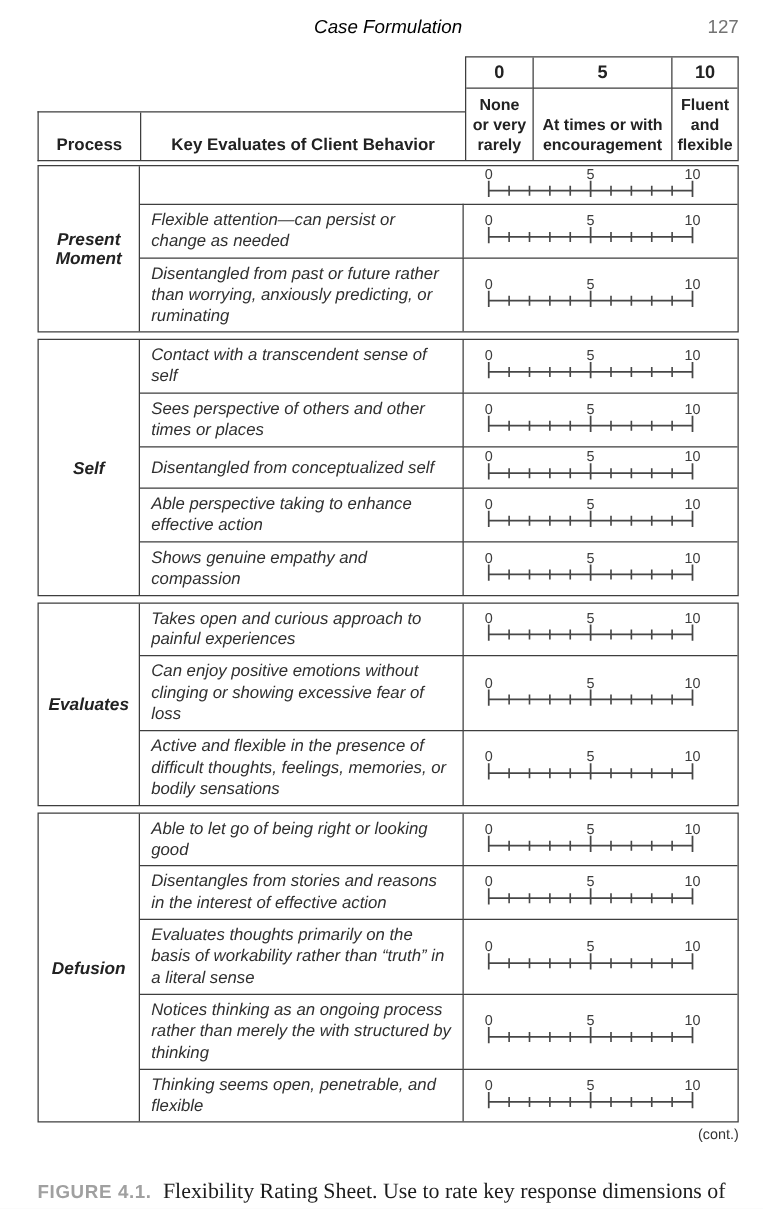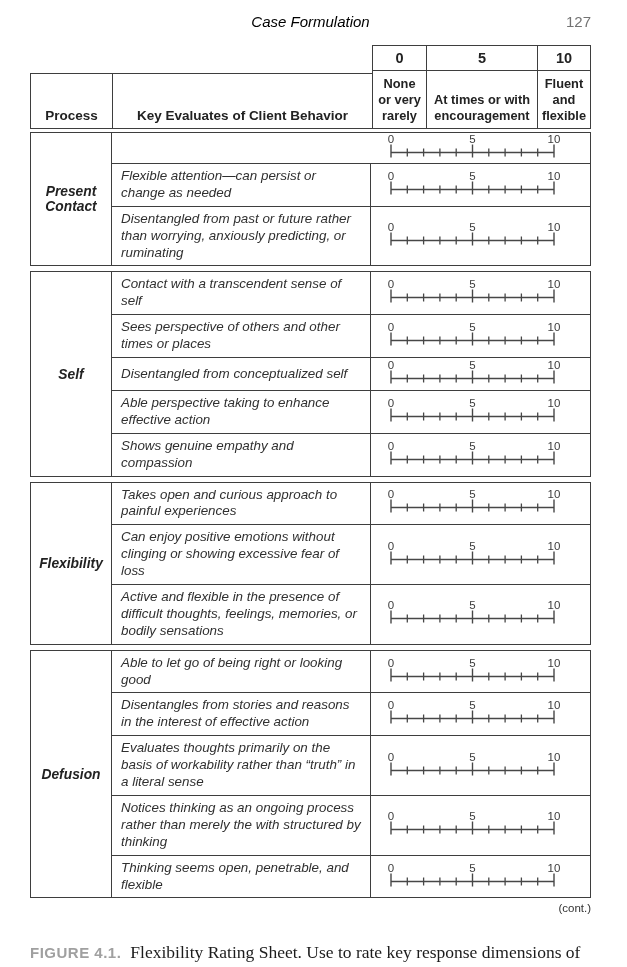--- a/index.html
+++ b/index.html
@@ -37,21 +37,21 @@
   .rh-page{
     position:absolute;right:0;top:0;
     font-size:15px;
     color:#737373;
   }
   
   .sheet{width:561px;margin:13px 0 0 30px;}
   .header-band{display:flex;align-items:flex-end;}
   .header-left{
     box-sizing:border-box;
-    width:342px;height:56px;
+    width:342px;height:40px;
     border:1.5px solid var(--border);
     border-right:none;
     display:grid;
     grid-template-columns:81px 1fr;
   }
   .header-left .hcell{
     display:flex;align-items:flex-end;justify-content:center;
     padding-bottom:5px;
     font-weight:bold;font-size:13.5px;
   }
@@ -157,21 +157,21 @@
         <div class="num-cell col2">5</div>
         <div class="num-cell col3">10</div>
         <div class="desc-cell">None or very rarely</div>
         <div class="desc-cell col2">At times or with encouragement</div>
         <div class="desc-cell col3">Fluent and flexible</div>
       </div>
     </div>
 
     <div id="table-body">
         <div class="block">
-          <div class="process-cell" style="grid-row: 1 / span 3;">Present Contact</div>
+          <div class="process-cell" style="grid-row: 1 / span 3;">Present Moment</div>
           <div class="scale-cell" style="grid-row: 1;">
             <svg width="219" height="30" viewBox="0 0 219 30" class="ruler">
               <text x="20" y="10" text-anchor="middle" font-size="11.5" fill="#3c3c3c" font-family="&quot;Liberation Sans&quot;,sans-serif">0</text>
               <text x="101.5" y="10" text-anchor="middle" font-size="11.5" fill="#3c3c3c" font-family="&quot;Liberation Sans&quot;,sans-serif">5</text>
               <text x="183" y="10" text-anchor="middle" font-size="11.5" fill="#3c3c3c" font-family="&quot;Liberation Sans&quot;,sans-serif">10</text>
               <line x1="20" x2="183" y1="19.5" y2="19.5" stroke="#474747" stroke-width="1.4"></line>
               <line x1="20" x2="20" y1="11.5" y2="24.5" stroke="#474747" stroke-width="1.4"></line>
               <line x1="36.3" x2="36.3" y1="15.5" y2="23.5" stroke="#474747" stroke-width="1.3"></line>
               <line x1="52.6" x2="52.6" y1="15.5" y2="23.5" stroke="#474747" stroke-width="1.3"></line>
               <line x1="68.9" x2="68.9" y1="15.5" y2="23.5" stroke="#474747" stroke-width="1.3"></line>
@@ -336,21 +336,21 @@
               <line x1="101.5" x2="101.5" y1="11.5" y2="24.5" stroke="#474747" stroke-width="1.4"></line>
               <line x1="117.80000000000001" x2="117.80000000000001" y1="15.5" y2="23.5" stroke="#474747" stroke-width="1.3"></line>
               <line x1="134.10000000000002" x2="134.10000000000002" y1="15.5" y2="23.5" stroke="#474747" stroke-width="1.3"></line>
               <line x1="150.4" x2="150.4" y1="15.5" y2="23.5" stroke="#474747" stroke-width="1.3"></line>
               <line x1="166.70000000000002" x2="166.70000000000002" y1="15.5" y2="23.5" stroke="#474747" stroke-width="1.3"></line>
               <line x1="183" x2="183" y1="11.5" y2="24.5" stroke="#474747" stroke-width="1.4"></line>
             </svg>
           </div>
         </div>
         <div class="block">
-          <div class="process-cell" style="grid-row: 1 / span 3;">Flexibility</div>
+          <div class="process-cell" style="grid-row: 1 / span 3;">Evaluates</div>
           <div class="feature-cell" style="grid-row: 1;">
             <span>Takes open and curious approach to painful experiences</span>
           </div>
           <div class="scale-cell" style="grid-row: 1;">
             <svg width="219" height="30" viewBox="0 0 219 30" class="ruler">
               <text x="20" y="10" text-anchor="middle" font-size="11.5" fill="#3c3c3c" font-family="&quot;Liberation Sans&quot;,sans-serif">0</text>
               <text x="101.5" y="10" text-anchor="middle" font-size="11.5" fill="#3c3c3c" font-family="&quot;Liberation Sans&quot;,sans-serif">5</text>
               <text x="183" y="10" text-anchor="middle" font-size="11.5" fill="#3c3c3c" font-family="&quot;Liberation Sans&quot;,sans-serif">10</text>
               <line x1="20" x2="183" y1="19.5" y2="19.5" stroke="#474747" stroke-width="1.4"></line>
               <line x1="20" x2="20" y1="11.5" y2="24.5" stroke="#474747" stroke-width="1.4"></line>

